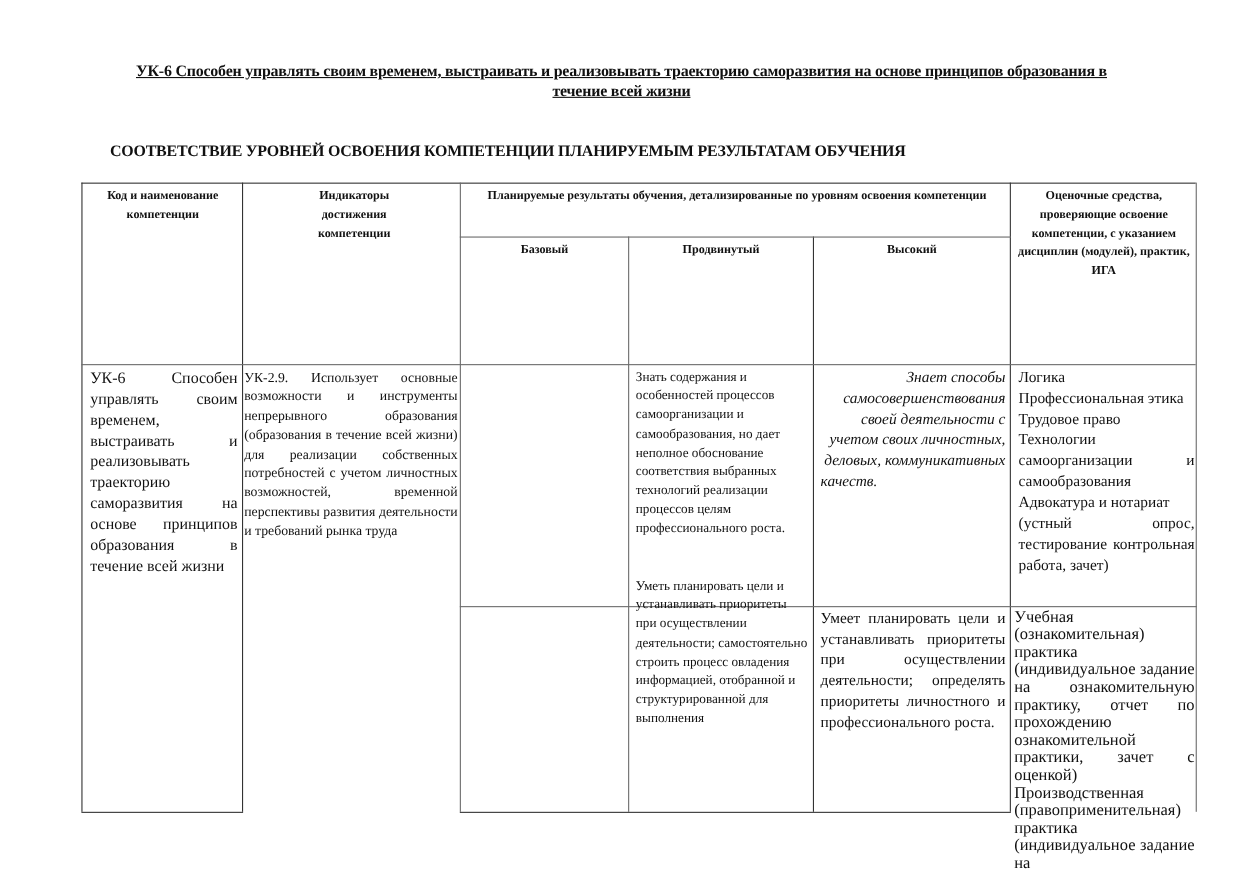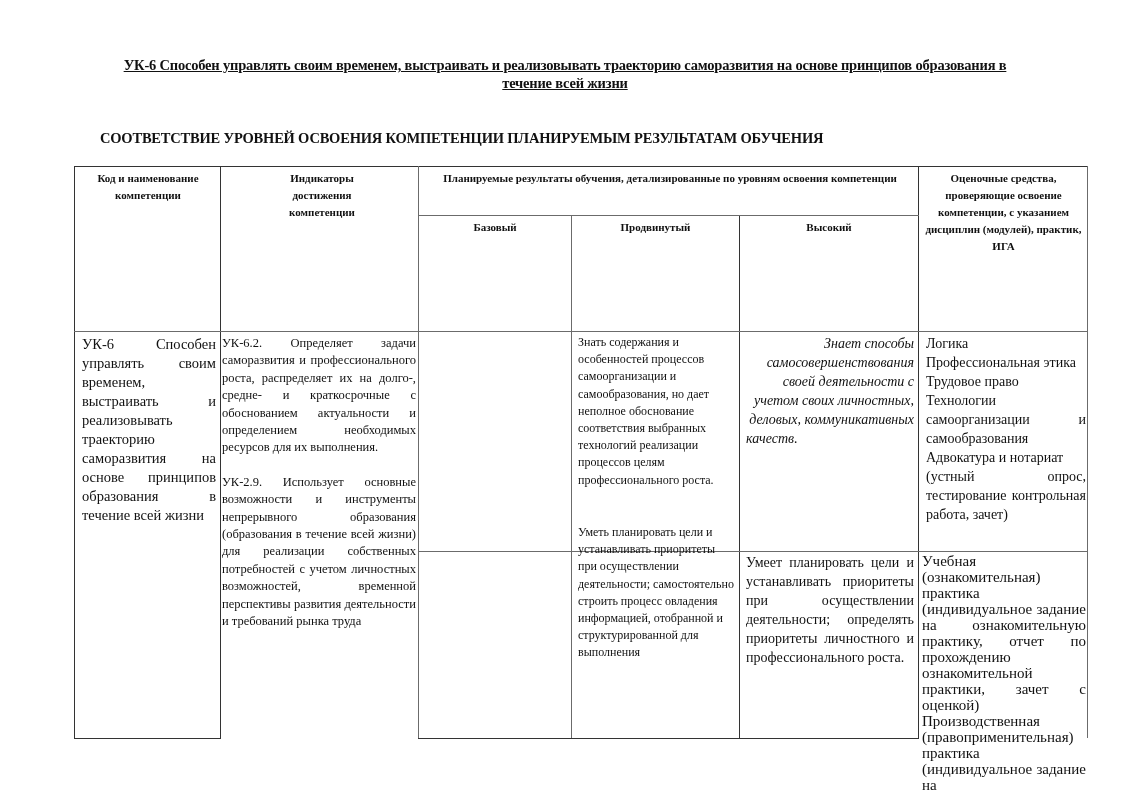--- a/index.html
+++ b/index.html
@@ -62,21 +62,20 @@
 <div class="cell hdr" style="left:262px; top:170px; width:120px; text-align:center;">Индикаторы достижения компетенции</div>
 <div class="cell hdr" style="left:440px; top:170px; width:460px;">Планируемые результаты обучения, детализированные по уровням освоения компетенции</div>
 <div class="cell hdr" style="left:419px; top:219px; width:152px;">Базовый</div>
 <div class="cell hdr" style="left:572px; top:219px; width:167px;">Продвинутый</div>
 <div class="cell hdr" style="left:740px; top:219px; width:178px;">Высокий</div>
 <div class="cell hdr" style="left:922px; top:170px; width:163px;">Оценочные средства, проверяющие освоение компетенции, с указанием дисциплин (модулей), практик, ИГА</div>
 
 <div class="cell txt big2" style="left:82px; top:335px; width:134px;">УК-6 Способен управлять своим временем, выстраивать и реализовывать траекторию саморазвития на основе принципов образования в течение всей жизни</div>
 
 <div class="cell ind" style="left:222px; top:335px; width:194px;">
-  <div class="txt" style="margin-bottom:17px;">УК-6.2. Определяет задачи саморазвития и профессионального роста, распределяет их на долго-, средне- и краткосрочные с обоснованием актуальности и определением необходимых ресурсов для их выполнения.</div>
   <div class="txt">УК-2.9. Использует основные возможности и инструменты непрерывного образования (образования в течение всей жизни) для реализации собственных потребностей с учетом личностных возможностей, временной перспективы развития деятельности и требований рынка труда</div>
 </div>
 
 <div class="cell txt lvl" style="left:423px; top:335px; width:144px;"></div>
 <div class="cell txt lvl" style="left:578px; top:334px; width:158px; text-align:left;">Знать содержания и особенностей процессов самоорганизации и самообразования, но дает неполное обоснование соответствия выбранных технологий реализации процессов целям профессионального роста.</div>
 <div class="cell txt big" style="left:746px; top:334px; width:168px; text-align:right;font-style:italic;">Знает способы самосовершенствования своей деятельности с учетом своих личностных, деловых, коммуникативных качеств.</div>
 <div class="cell txt big" style="left:926px; top:334px; width:160px;">Логика
 Профессиональная этика
 Трудовое право
 Технологии самоорганизации и самообразования

